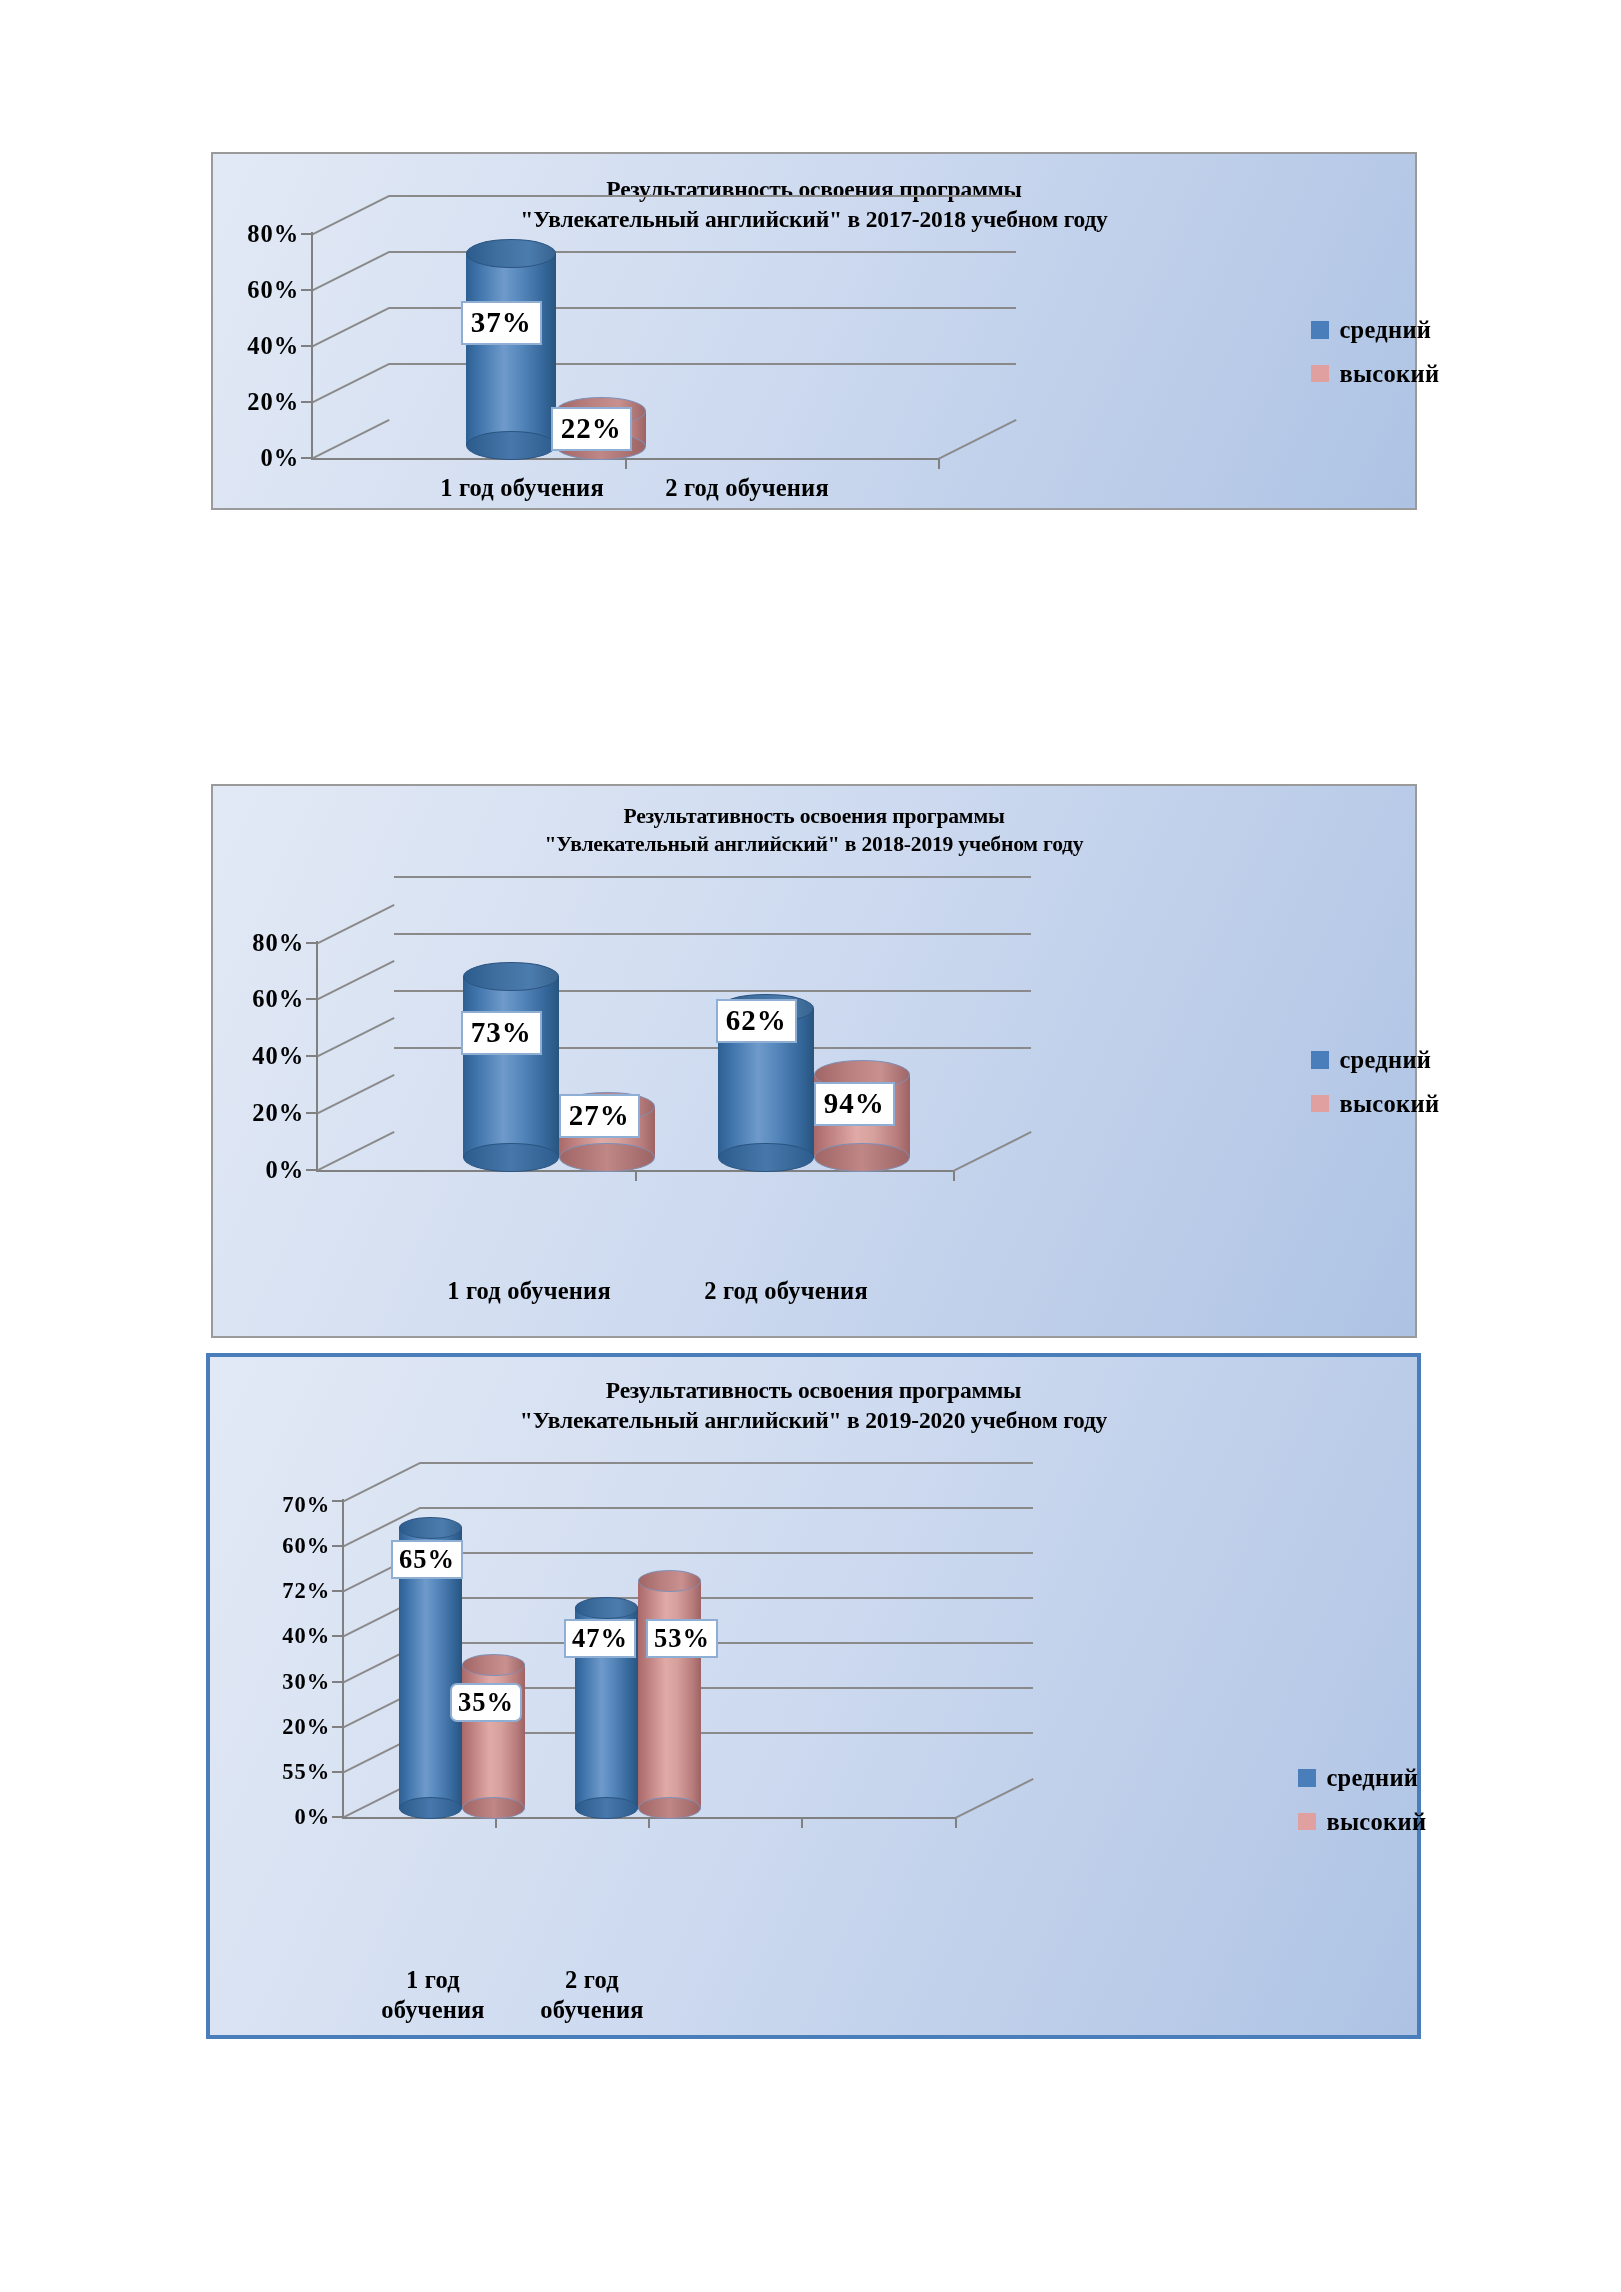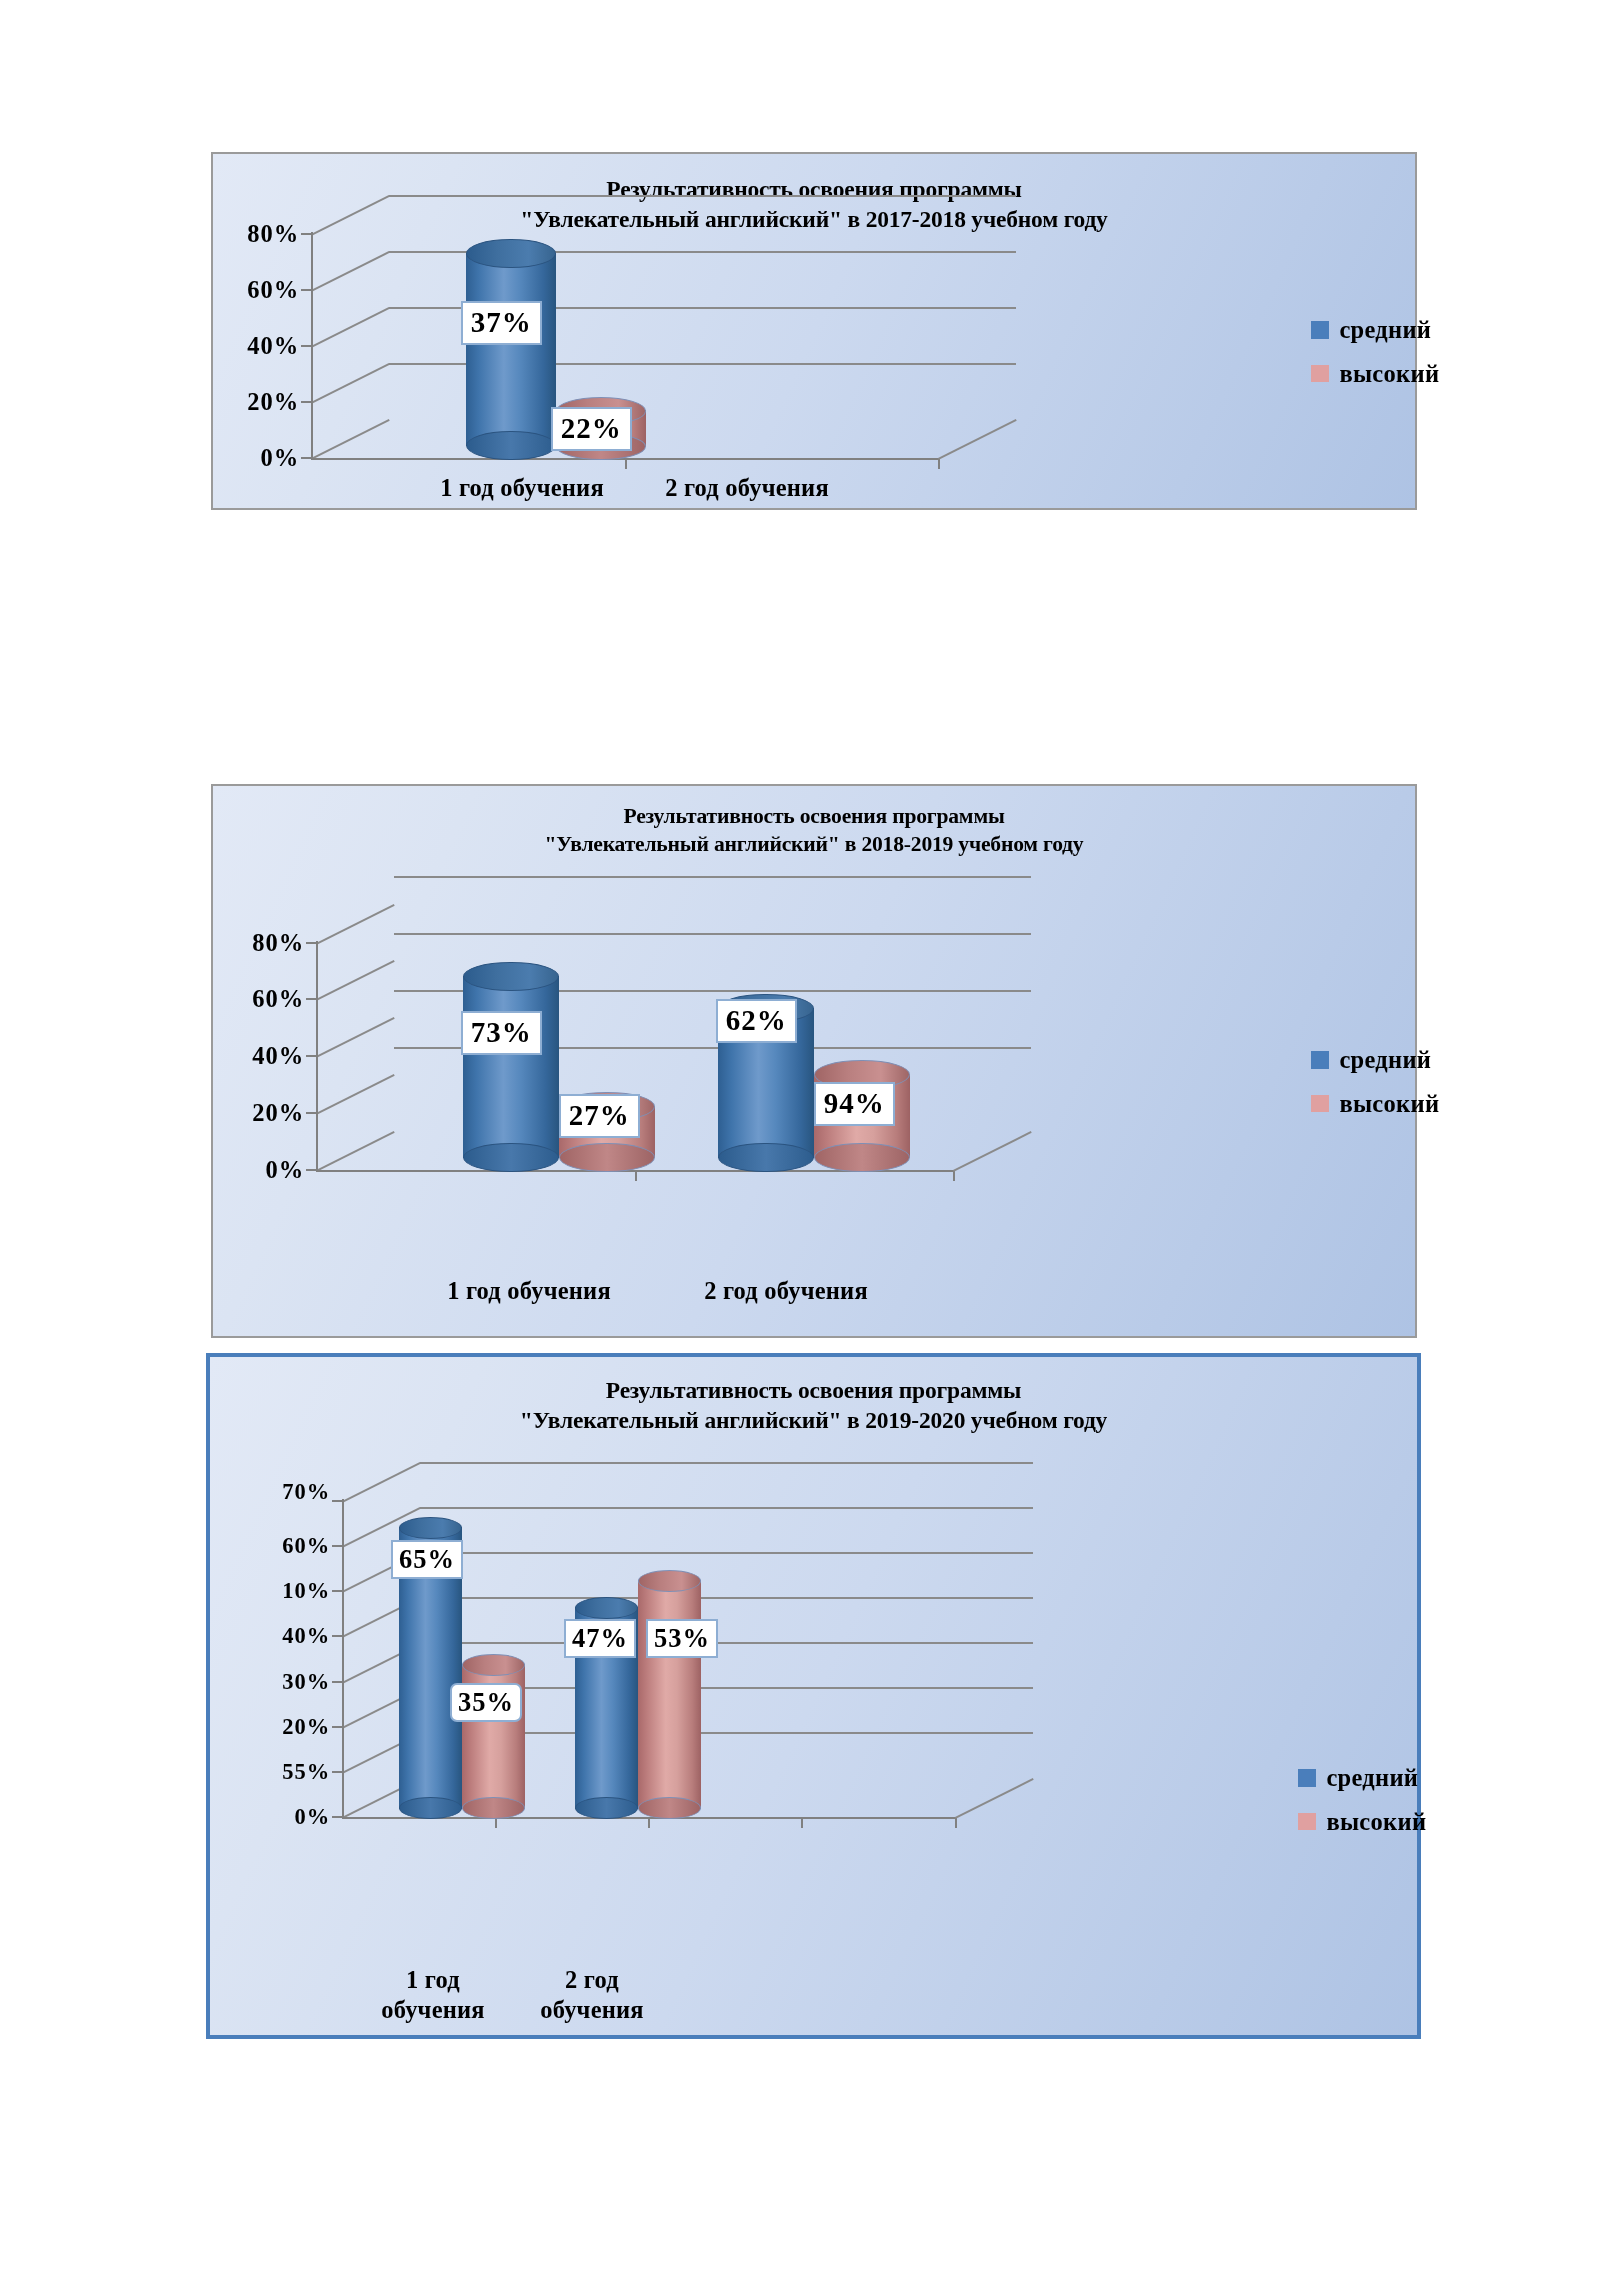--- a/index.html
+++ b/index.html
@@ -365,25 +365,25 @@
       <div class="floor-edge" style="left:0px; top:86px;  width:87px; transform:rotate(-26.6deg);"></div>
       <div class="floor-edge" style="left:0px; top:131px; width:87px; transform:rotate(-26.6deg);"></div>
       <div class="floor-edge" style="left:0px; top:176px; width:87px; transform:rotate(-26.6deg);"></div>
       <div class="floor-edge" style="left:0px; top:222px; width:87px; transform:rotate(-26.6deg);"></div>
       <div class="floor-edge" style="left:0px; top:267px; width:87px; transform:rotate(-26.6deg);"></div>
       <div class="floor-edge" style="left:0px; top:312px; width:87px; transform:rotate(-26.6deg);"></div>
       <div class="floor-edge" style="left:0px; top:357px; width:87px; transform:rotate(-26.6deg);"></div>
 
       <div class="axis-v" style="left:0px; top:39px; height:320px;"></div>
 
-      <div class="ylab small" style="top:32px;">70%</div>
+      <div class="ylab small" style="top:45px;">70%</div>
       <div class="ytick" style="top:41px;"></div>
       <div class="ylab small" style="top:86px;">60%</div>
       <div class="ytick" style="top:86px;"></div>
-      <div class="ylab small" style="top:131px;">10%</div>
+      <div class="ylab small" style="top:131px;">72%</div>
       <div class="ytick" style="top:131px;"></div>
       <div class="ylab small" style="top:176px;">40%</div>
       <div class="ytick" style="top:176px;"></div>
       <div class="ylab small" style="top:222px;">30%</div>
       <div class="ytick" style="top:222px;"></div>
       <div class="ylab small" style="top:267px;">20%</div>
       <div class="ytick" style="top:267px;"></div>
       <div class="ylab small" style="top:312px;">55%</div>
       <div class="ytick" style="top:312px;"></div>
       <div class="ylab small" style="top:357px;">0%</div>

